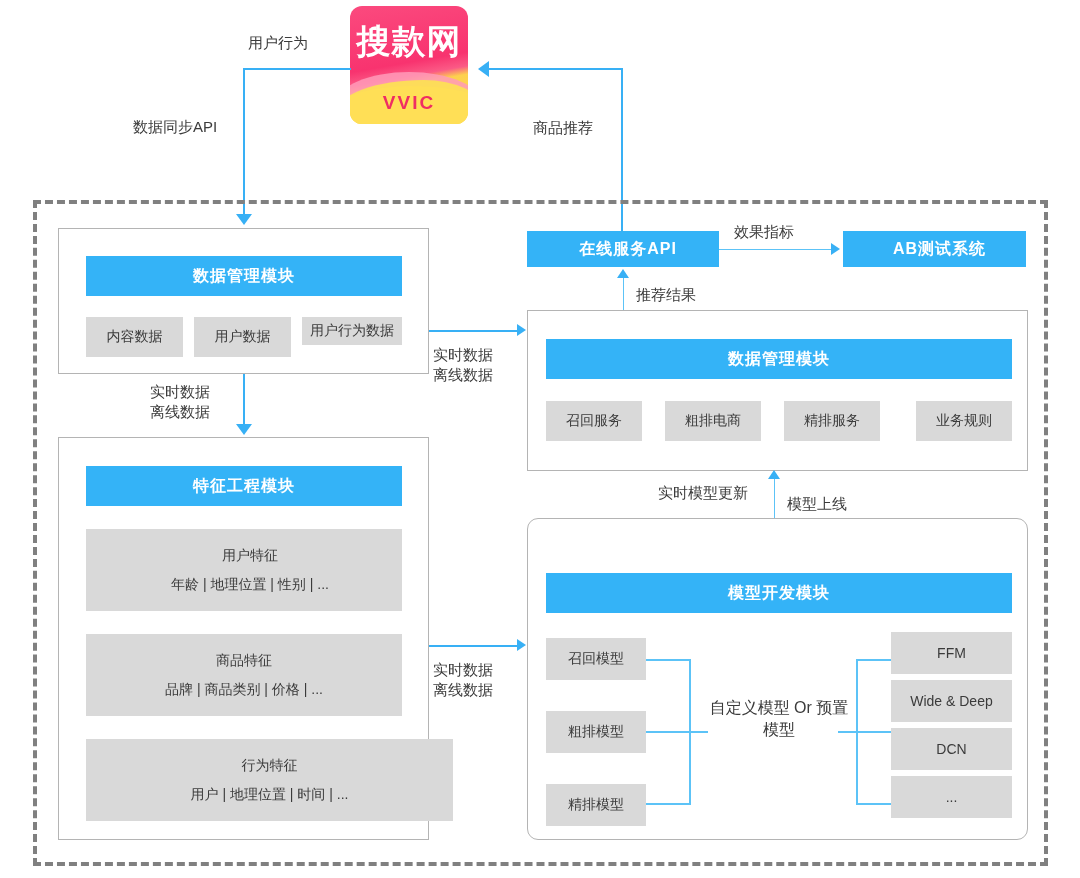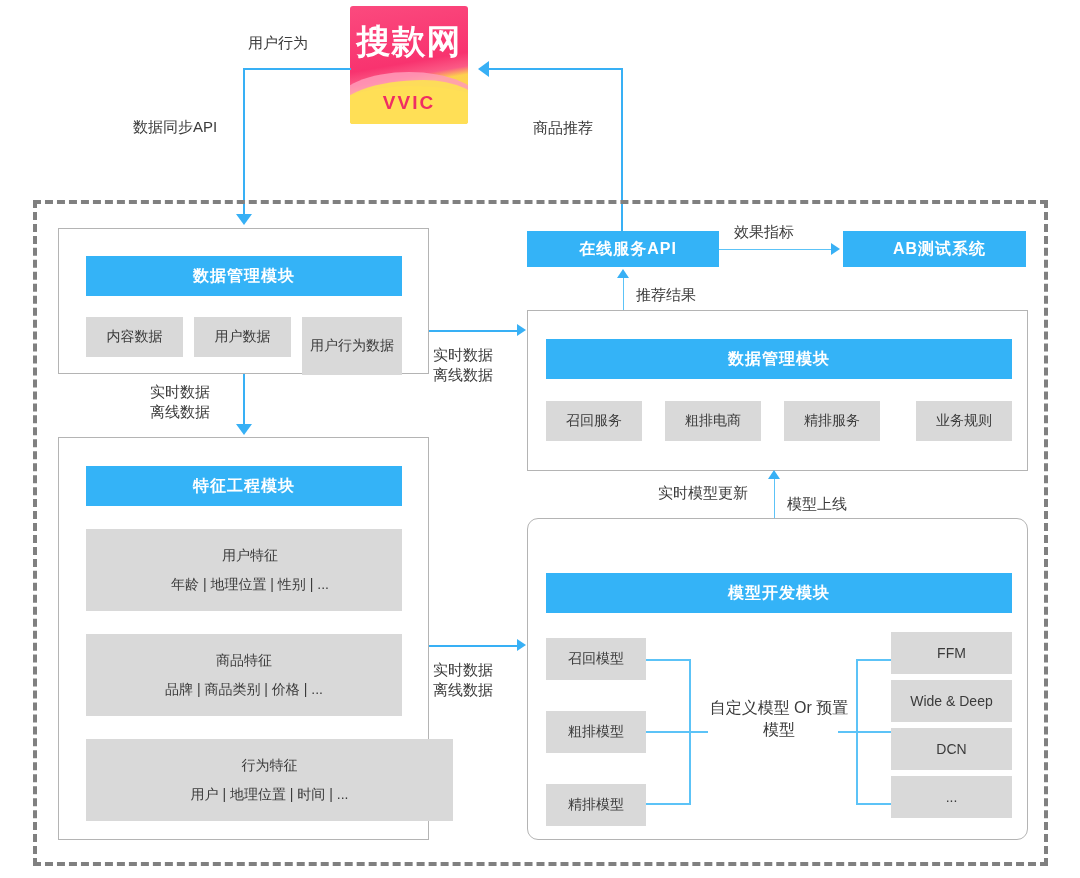--- a/index.html
+++ b/index.html
@@ -12,21 +12,21 @@
     position: relative;
     overflow: hidden;
     color: #3b3b3b;
   }
   .canvas { position: absolute; inset: 0; }
   .abs { position: absolute; box-sizing: border-box; }
 
   
   .logo {
     left: 350px; top: 6px; width: 118px; height: 118px;
-    border-radius: 3px;
+    border-radius: 12px;
     background: linear-gradient(170deg, #fb4a7e 0%, #f8336f 48%, #fb5a86 58%, #fdd14e 64%, #ffd84e 100%);
     overflow: hidden;
   }
   .logo .wave1 {
     position: absolute; left: -12%; top: 56%; width: 124%; height: 34%;
     background: #ff9ab8; border-radius: 50% 50% 0 0 / 80% 80% 0 0;
     opacity: .85;
   }
   .logo .wave2 {
     position: absolute; left: -12%; top: 63%; width: 124%; height: 40%;
@@ -154,21 +154,21 @@
   <div class="abs vline" style="left:621px; top:68px; height:163px;"></div>
   <div class="abs arrow-l" style="left:478px; top:61px;"></div>
   <div class="abs label" style="left:533px; top:118px;">商品推荐</div>
 
   <div class="abs platform"></div>
 
   <div class="abs module" style="left:58px; top:228px; width:371px; height:146px;">
     <div class="abs bluebar" style="left:27px; top:27px; width:316px; height:40px;">数据管理模块</div>
     <div class="abs graychip" style="left:27px; top:88px; width:97px; height:40px;">内容数据</div>
     <div class="abs graychip" style="left:135px; top:88px; width:97px; height:40px;">用户数据</div>
-    <div class="abs graychip" style="left:243px; top:88px; width:100px; height:58px;">用户行为数据</div>
+    <div class="abs graychip" style="left:243px; top:88px; width:100px; height:28px;">用户行为数据</div>
   </div>
 
   <div class="abs hline" style="left:429px; top:330px; width:90px;"></div>
   <div class="abs thin-arrow-r" style="left:517px; top:324px;"></div>
   <div class="abs label" style="left:433px; top:345px;">实时数据
 离线数据</div>
 
   <div class="abs vline" style="left:243px; top:374px; height:54px;"></div>
   <div class="abs arrow-d" style="left:236px; top:424px;"></div>
   <div class="abs label" style="left:150px; top:382px; text-align:right;">实时数据

